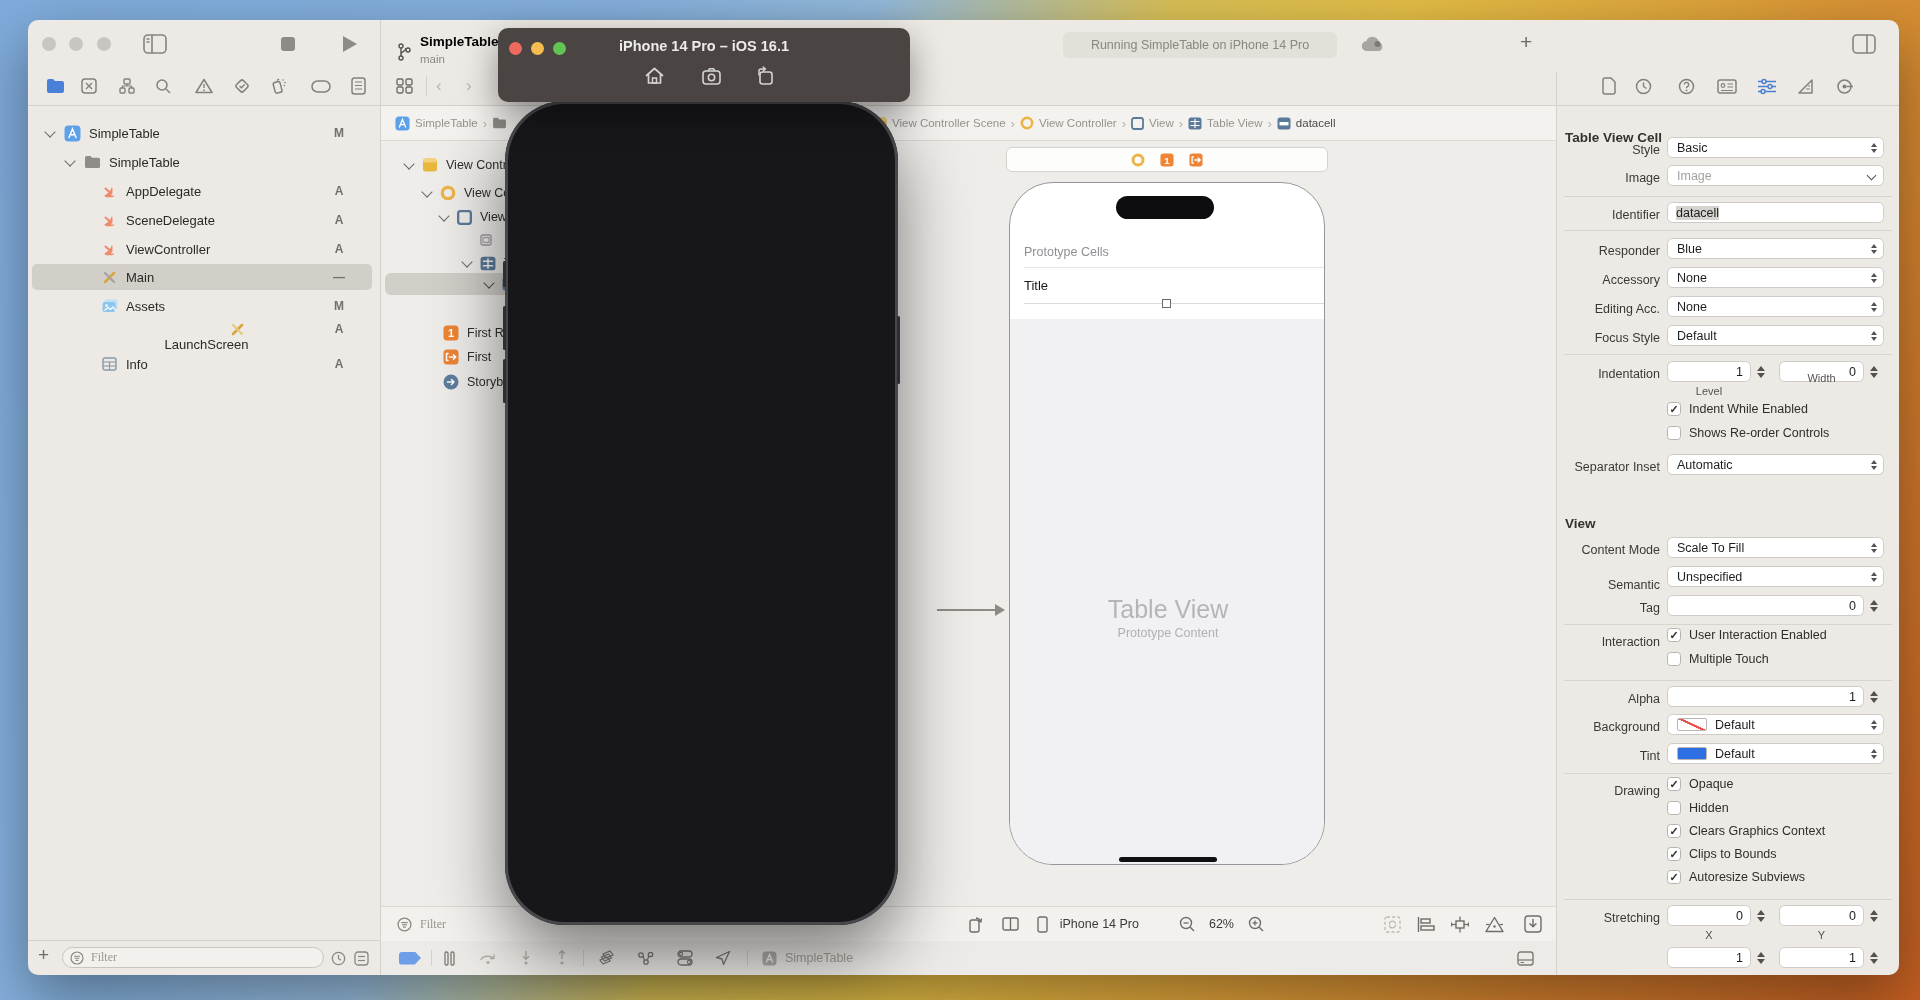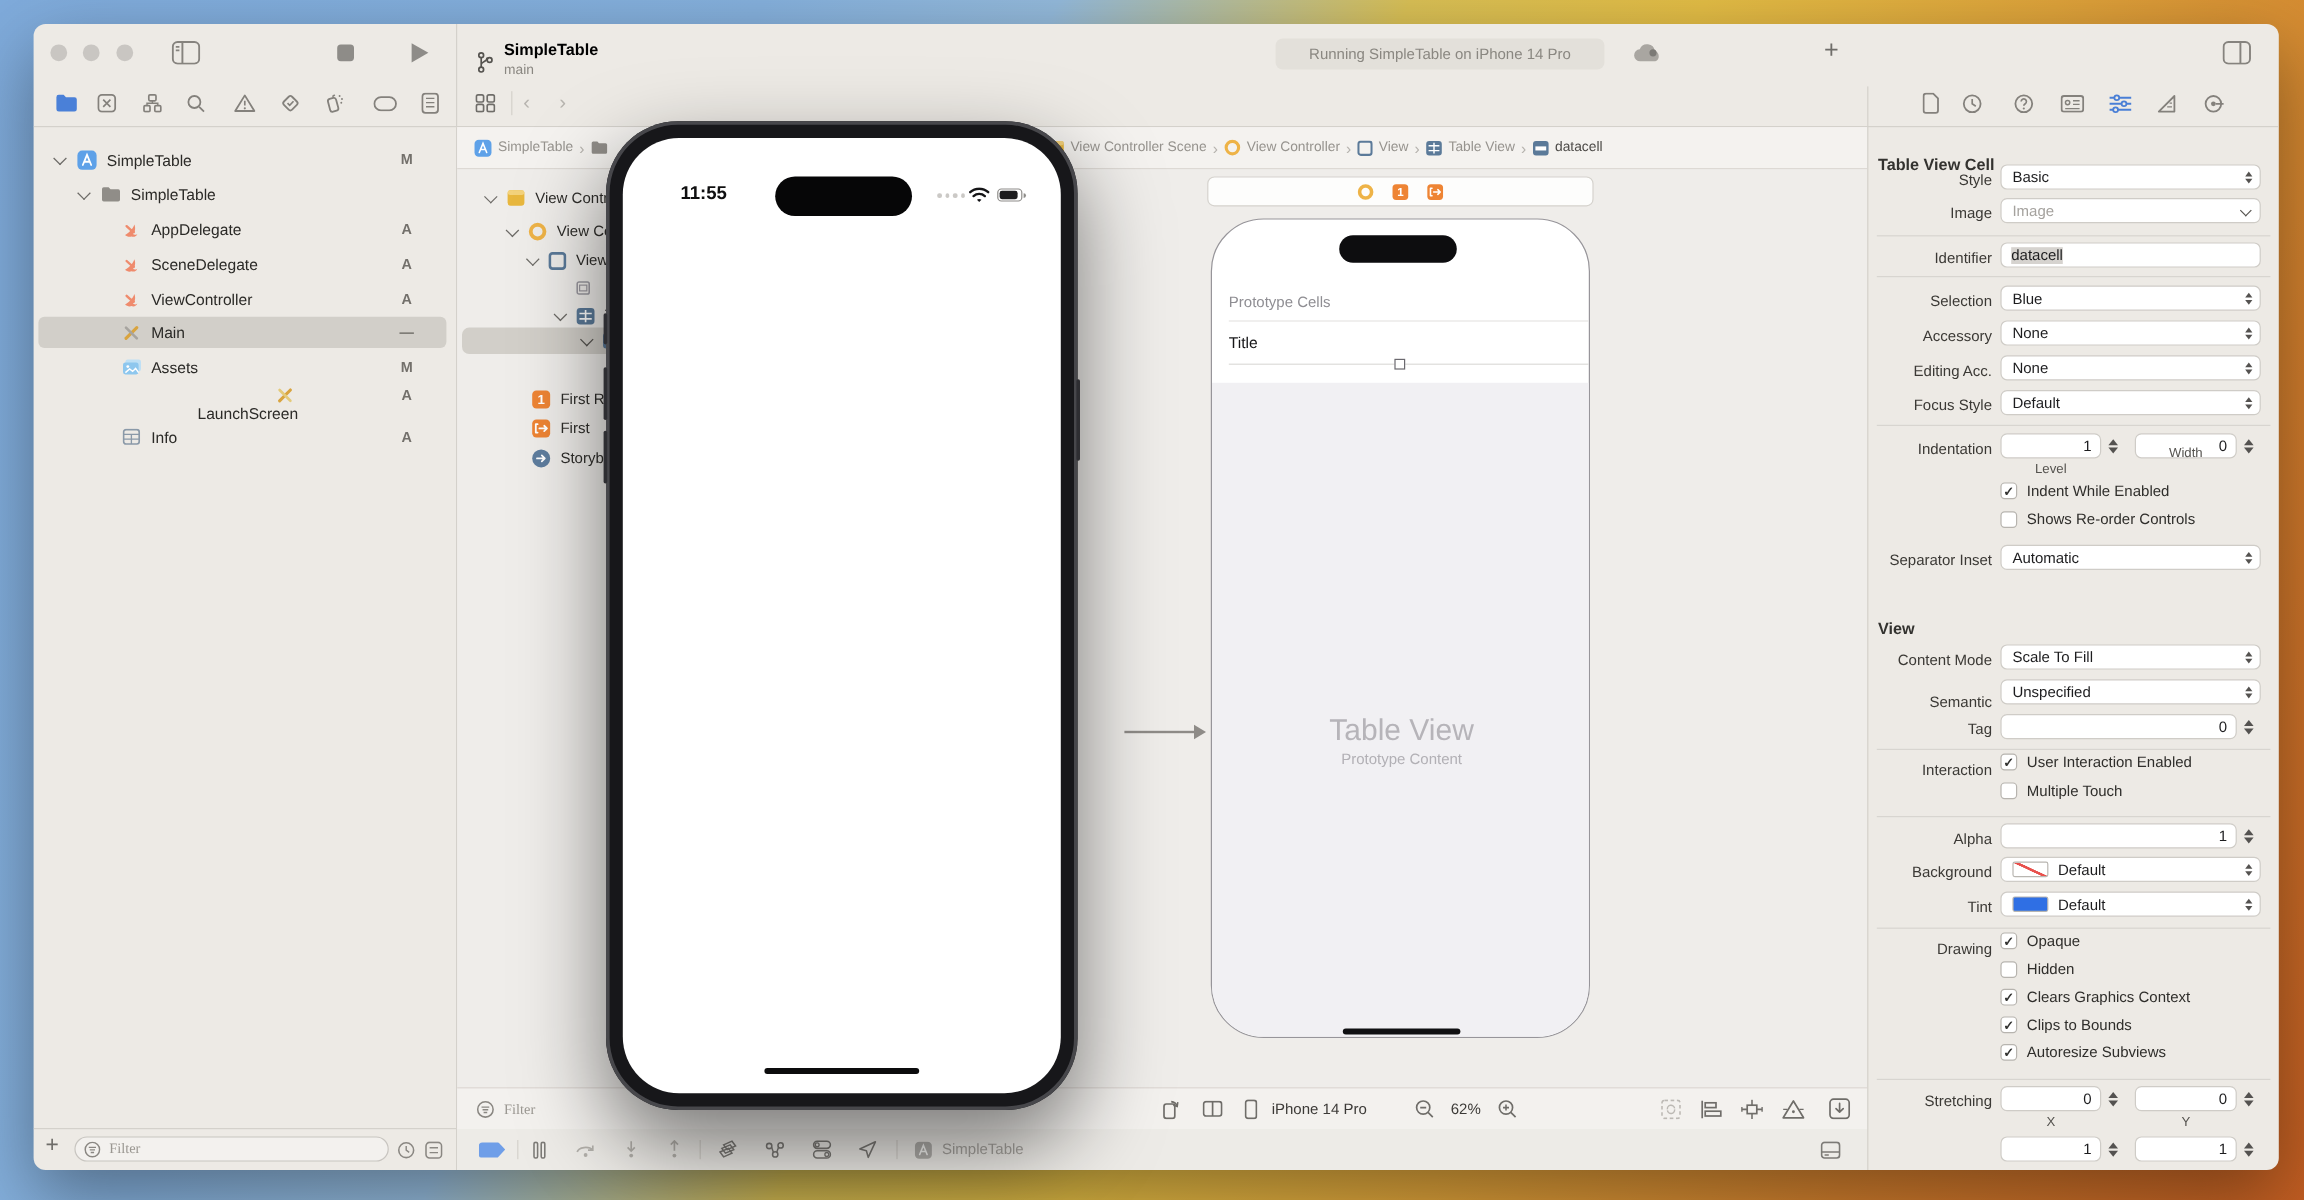--- a/index.html
+++ b/index.html
@@ -594,21 +594,21 @@
 
       <div class="hdiv" style="left:8px;top:124px;width:328px;background:#d8d5d0;"></div>
 
       <div class="ilabel" style="left:-22px;top:136px;">Identifier</div>
       <div class="tfield" role="textbox" style="left:111px;top:130px;">
           <span style="background:#d6d3cf;">datacell</span>
         </div>
 
       <div class="hdiv" style="left:8px;top:158px;width:328px;background:#d8d5d0;"></div>
 
-      <div class="ilabel" style="left:-22px;top:172px;">Selection</div>
+      <div class="ilabel" style="left:-22px;top:172px;">Responder</div>
       <div class="popup" style="left:111px;top:166px;">
           <span>Blue</span>
           <span class="stp">
             <i class="u"></i>
             <i class="d"></i>
           </span>
         </div>
 
       <div class="ilabel" style="left:-22px;top:201px;">Accessory</div>
       <div class="popup" style="left:111px;top:195px;">
@@ -802,42 +802,40 @@
       <div class="nfield" style="left:223px;top:875px;width:85px;">
           <span>1</span>
         </div>
       <div class="nstep" style="left:311px;top:876px;">
           <i class="u"></i>
           <i class="d"></i>
         </div>
     </div>
   </div>
 
+  <div class="simbar">
+    <div class="simtl" style="left:11px;background:#ee6a5f;"></div>
+    <div class="simtl" style="left:33px;background:#f5bd4f;"></div>
+    <div class="simtl" style="left:55px;background:#62c454;"></div>
+    <div class="abs" style="left:0;top:10px;width:412px;text-align:center;font-size:14.5px;font-weight:bold;color:#edebe9;">iPhone 14 Pro – iOS 16.1</div>
+    <svg class="abs" style="left:146px;top:38px;" width="21" height="20" viewBox="0 0 21 20">
+        <path d="M2.5 9.5 L10.5 2.5 L18.5 9.5 M4.5 8.5 v8.5 h12 v-8.5" fill="none" stroke="#d5d3d1" stroke-width="1.7" stroke-linecap="round" stroke-linejoin="round"></path>
+        <rect x="8.5" y="12" width="4" height="5" fill="none" stroke="#d5d3d1" stroke-width="1.5"></rect>
+      </svg>
+    <svg class="abs" style="left:202px;top:39px;" width="23" height="18" viewBox="0 0 23 18">
+        <rect x="3" y="4" width="17" height="13" rx="3" fill="none" stroke="#d5d3d1" stroke-width="1.6"></rect>
+        <path d="M8 4 L9.5 1.8 h4 L15 4" fill="none" stroke="#d5d3d1" stroke-width="1.5"></path>
+        <circle cx="11.5" cy="10.5" r="3.2" fill="none" stroke="#d5d3d1" stroke-width="1.5"></circle>
+      </svg>
+    <svg class="abs" style="left:257px;top:38px;" width="20" height="20" viewBox="0 0 20 20">
+        <rect x="5" y="6" width="12" height="12" rx="2.5" fill="none" stroke="#d5d3d1" stroke-width="1.6"></rect>
+        <path d="M4 9 v-4 a2 2 0 0 1 2-2 h4 M8.2 1 L10.5 3 L8.2 5" fill="none" stroke="#d5d3d1" stroke-width="1.5" stroke-linecap="round" stroke-linejoin="round"></path>
+      </svg>
+  </div>
 
   <div class="phone">
     <div class="sidebtn" style="left:-2px;top:160px;height:26px;"></div>
     <div class="sidebtn" style="left:-2px;top:205px;height:44px;"></div>
     <div class="sidebtn" style="left:-2px;top:258px;height:44px;"></div>
     <div class="sidebtn" style="right:-2px;top:215px;height:68px;"></div>
-    <div class="screen">
-      <div class="abs" style="left:48px;top:38px;font-size:15.5px;font-weight:bold;color:#0f0f10;">11:55</div>
-      <div class="abs" style="left:127px;top:32px;width:114px;height:33px;background:#060607;border-radius:17px;"></div>
-      <div class="abs" style="left:262px;top:46px;display:flex;gap:3px;">
-        <span style="width:3.5px;height:3.5px;border-radius:50%;background:#cbc9c6;"></span>
-          <span style="width:3.5px;height:3.5px;border-radius:50%;background:#cbc9c6;"></span>
-          <span style="width:3.5px;height:3.5px;border-radius:50%;background:#cbc9c6;"></span>
-          <span style="width:3.5px;height:3.5px;border-radius:50%;background:#cbc9c6;"></span>
-      </div>
-      <svg class="abs" style="left:288px;top:41px;" width="18" height="13" viewBox="0 0 18 13">
-          <path d="M1.5 4.2 a11 11 0 0 1 15 0" fill="none" stroke="#141416" stroke-width="2" stroke-linecap="round"></path>
-          <path d="M4.3 7.4 a7 7 0 0 1 9.4 0" fill="none" stroke="#141416" stroke-width="2" stroke-linecap="round"></path>
-          <path d="M7.1 10.4 a3.3 3.3 0 0 1 3.8 0 L9 12.3 Z" fill="#141416"></path>
-        </svg>
-      <div class="abs" style="left:312px;top:42px;width:25px;height:12px;">
-        <span class="abs" style="left:0;top:0;width:21px;height:11px;border:1px solid #8e8c89;border-radius:3.5px;box-sizing:border-box;"></span>
-        <span class="abs" style="left:2px;top:2px;width:15px;height:7px;background:#1c1c1e;border-radius:2px;"></span>
-        <span class="abs" style="left:22px;top:3.5px;width:2px;height:4px;background:#8e8c89;border-radius:0 2px 2px 0;"></span>
-      </div>
-      <div class="abs" style="left:118px;top:775px;width:129px;height:5px;background:#0c0c0d;border-radius:3px;"></div>
-    </div>
   </div>
 
 </div>
 
 </body></html>

